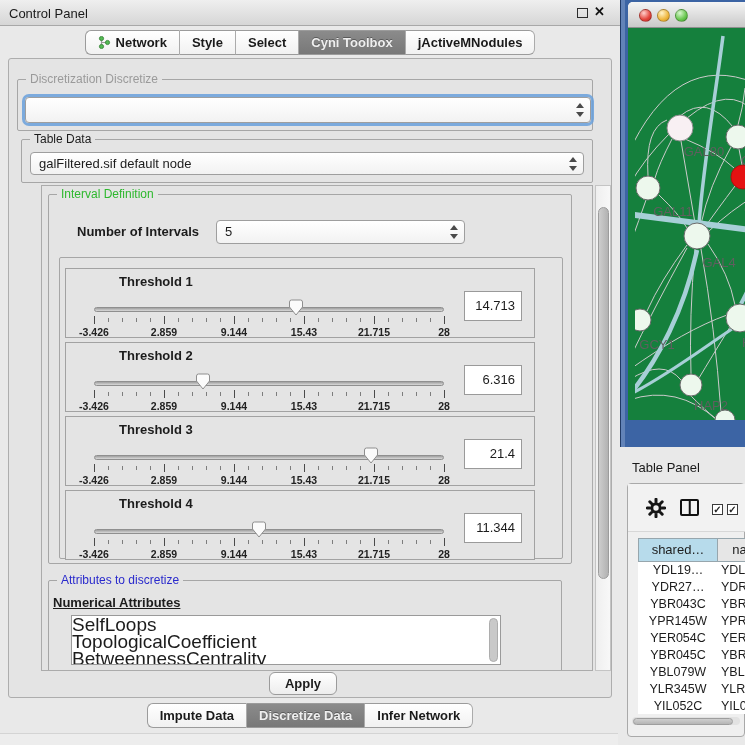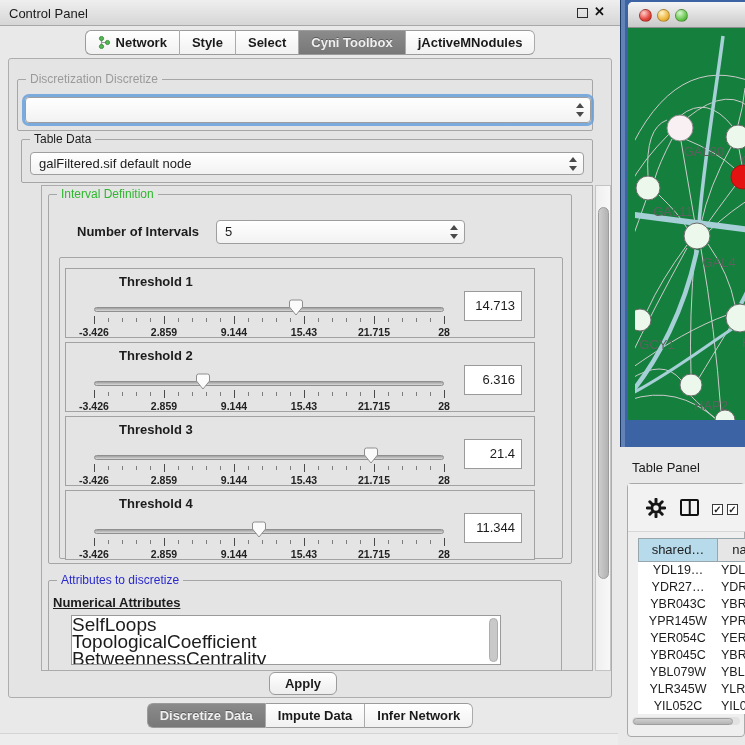--- a/index.html
+++ b/index.html
@@ -439,26 +439,26 @@
       </div>
       <div class="vscroll">
           <div class="vthumb"></div>
         </div>
 
       <div class="apply-btn">Apply</div>
     </div>
 
     <div class="bottom-tabs">
 
+        <div class="tab">
+          <span>Impute Data</span>
+        </div>
+
         <div class="tab sel">
           <span>Discretize Data</span>
-        </div>
-
-        <div class="tab">
-          <span>Impute Data</span>
         </div>
 
         <div class="tab">
           <span>Infer Network</span>
         </div>
 
     </div>
     <div class="bottom-strip"></div>
   </div>
 

